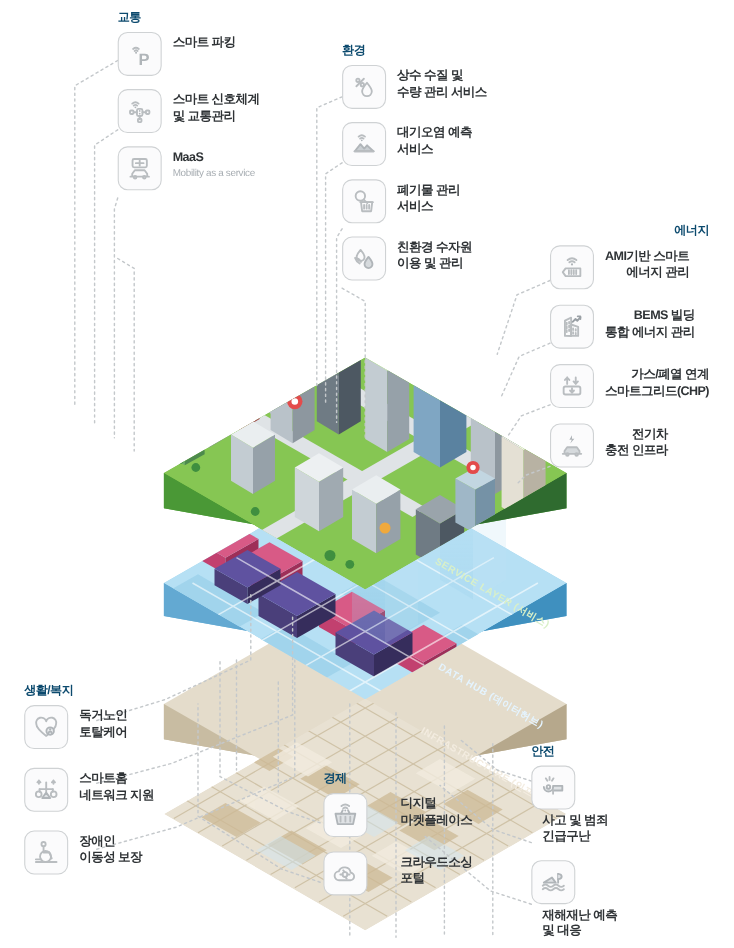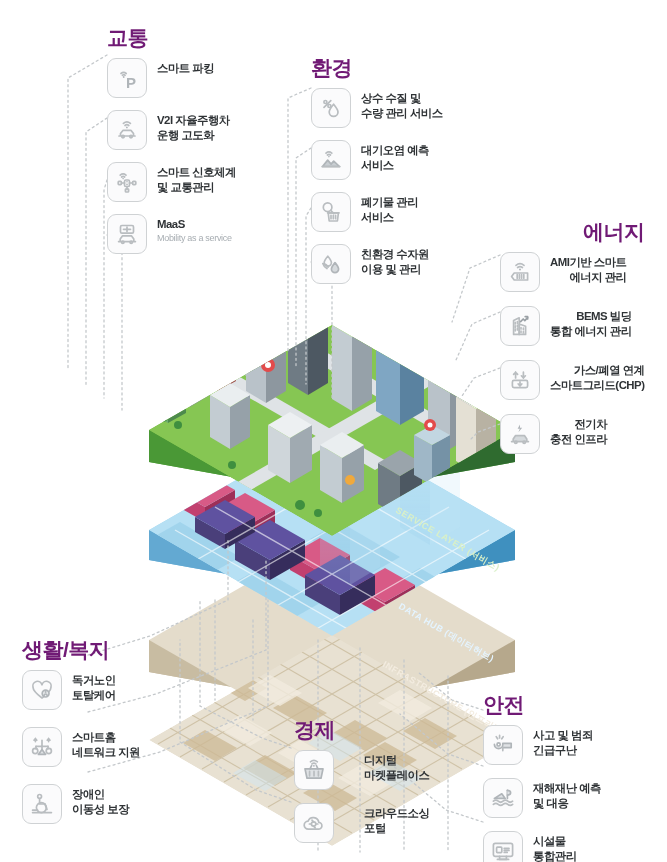--- a/index.html
+++ b/index.html
@@ -14,22 +14,22 @@
   #stage { position:absolute; inset:0; }
 
   
   .layer-svg { position:absolute; left:0; top:0; width:667px; height:862px; pointer-events:none; }
   #connectors { z-index:2; }
   #city { z-index:1; }
 
   
   .cat { position:absolute; z-index:5; }
   .cat-title {
-    font-size:21px; font-weight:bold; color:#701a75;
-    letter-spacing:-0.5px; margin-bottom:6px; white-space:nowrap;margin-top:16px;
+    font-size:11px; font-weight:bold; color:#0c4a6e;
+    letter-spacing:-0.5px; margin-bottom:6px; white-space:nowrap;
   }
   .item { display:flex; align-items:flex-start; margin-bottom:9px; }
   .ibox {
     width:40px; height:40px; flex:0 0 40px;
     border:1.6px solid #cfd2d4; border-radius:9px;
     background:#fbfbfc;
     display:flex; align-items:center; justify-content:center;
   }
   .ibox svg { display:block; }
   .ilab {
@@ -48,21 +48,21 @@
   #cat-energy { left:500px; top:202px;text-align:right; }
   #cat-welfare { left:22px; top:620px; }
   #cat-economy { left:294px; top:700px; }
   #cat-safety { left:483px; top:675px; }
 
   #cat-transport .item { margin-bottom:12px; }
   #cat-environment .item { margin-bottom:12px; }
   #cat-energy .item { margin-bottom:14px; }
   #cat-welfare .item { margin-bottom:17px; }
   #cat-economy .item { margin-bottom:13px;gap:20px; }
-  #cat-safety .item { margin-bottom:13px; }
+  #cat-safety .item { margin-bottom:13px;flex-direction:column; }
 
   .gl { fill:none; stroke:#b9bdc0; stroke-width:1.7px; stroke-linecap:round; stroke-linejoin:round; }
 </style>
 </head>
 <body>
 
 <div id="stage">
 
   <svg id="city" class="layer-svg" viewBox="0 0 667 862">
     <defs>
@@ -339,34 +339,20 @@
         <svg width="26" height="26" viewBox="0 0 26 26" class="gl">
           <path d="M7 8.5c1.6-1.3 3.6-1.3 5.2 0"></path>
             <path d="M8.4 10.3c.9-.7 1.9-.7 2.7 0"></path>
           <circle cx="9.7" cy="12" r=".9" fill="#b0b5b9" stroke="none"></circle>
           <text x="12" y="23" font-family="Liberation Sans, sans-serif" font-size="15" font-weight="bold" fill="#b0b5b9" stroke="none">P</text>
         </svg>
       </div>
       <div class="ilab">스마트 파킹</div>
     </div>
 
-    <div class="item">
-      <div class="ibox">
-        <svg width="26" height="26" viewBox="0 0 26 26" class="gl">
-          <path d="M9.4 6.4c2.2-1.8 4.8-1.8 7 0"></path>
-            <path d="M11 8.5c1.2-1 2.6-1 3.8 0"></path>
-          <circle cx="12.9" cy="10.4" r=".9" fill="#b0b5b9" stroke="none"></circle>
-          <path d="M5 19h16M6.5 19v-2.4l2.4-3.2h8.2l2.4 3.2V19"></path>
-          <circle cx="9" cy="19.6" r="1.3"></circle>
-            <circle cx="17" cy="19.6" r="1.3"></circle>
-        </svg>
-      </div>
-      <div class="ilab">V2I 자율주행차
-운행 고도화</div>
-    </div>
 
     <div class="item">
       <div class="ibox">
         <svg width="26" height="26" viewBox="0 0 26 26" class="gl">
           <path d="M6.2 6.2c1.8-1.5 4-1.5 5.8 0"></path>
             <path d="M7.6 8c1-.8 2.2-.8 3.1 0"></path>
           <circle cx="9.1" cy="9.6" r=".8" fill="#b0b5b9" stroke="none"></circle>
           <rect x="10.5" y="11" width="5" height="6.5" rx="1.4"></rect>
           <circle cx="13" cy="12.8" r=".8" fill="#b0b5b9" stroke="none"></circle>
           <circle cx="13" cy="15.4" r=".8" fill="#b0b5b9" stroke="none"></circle>

